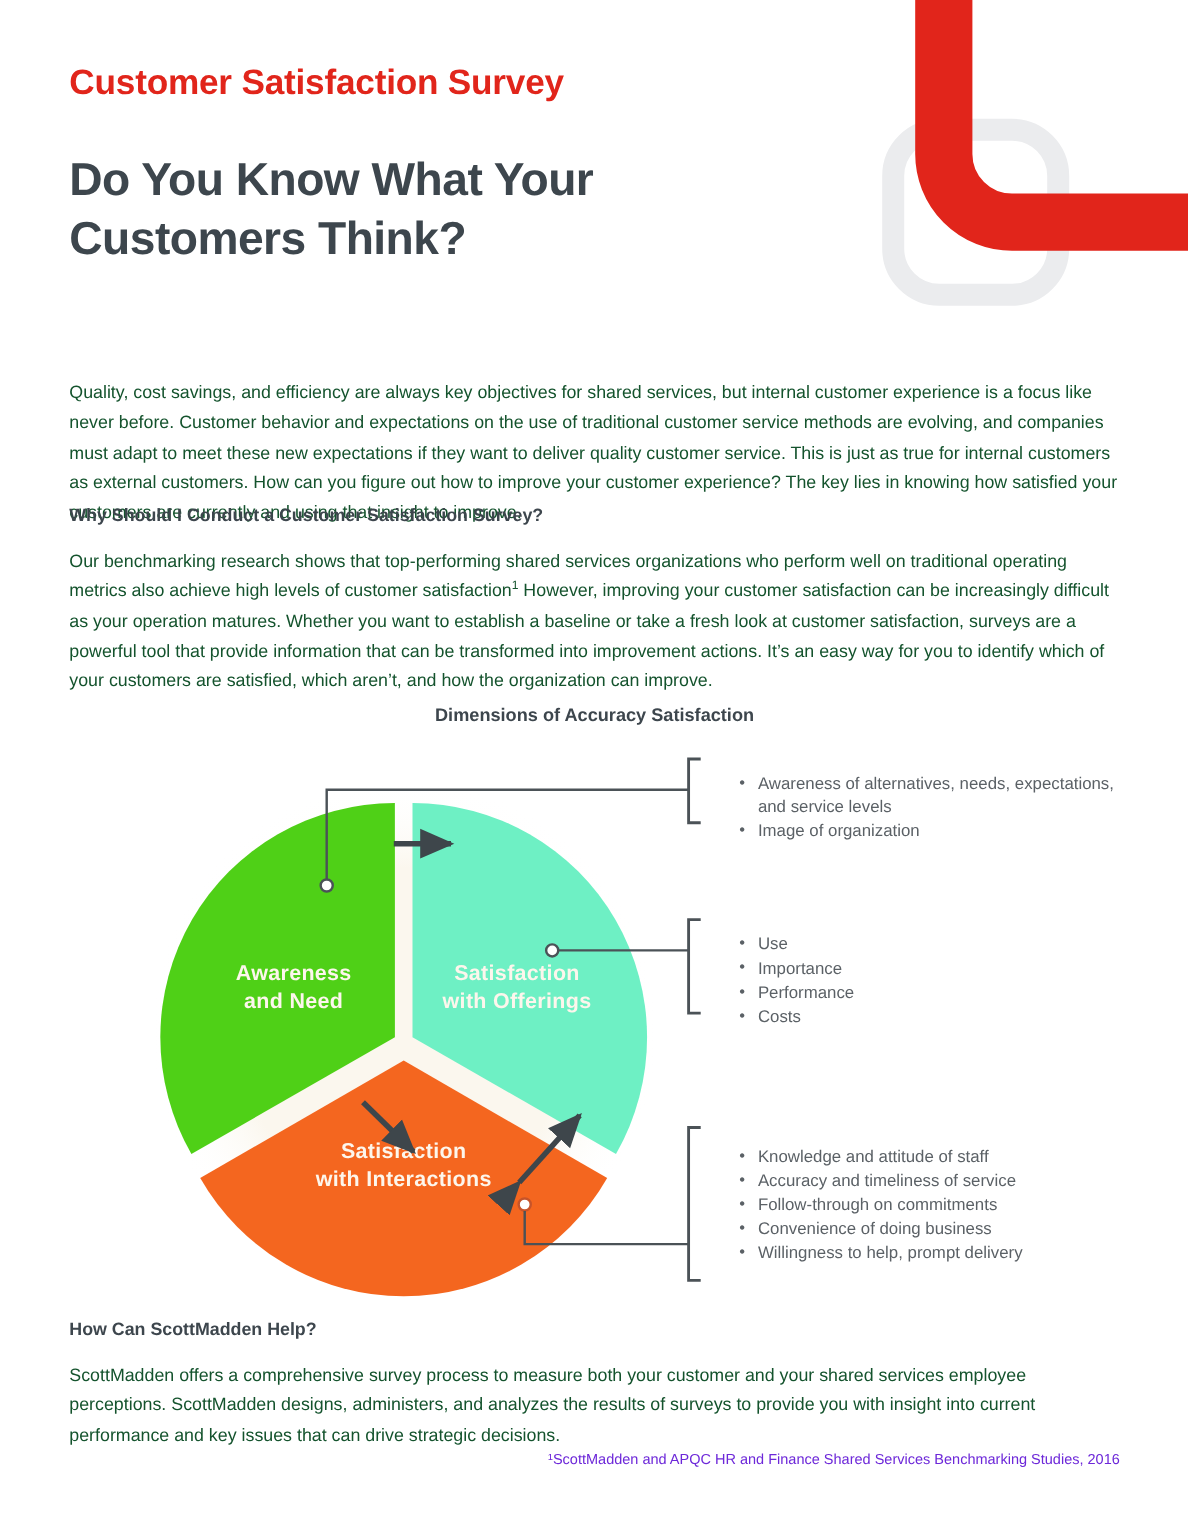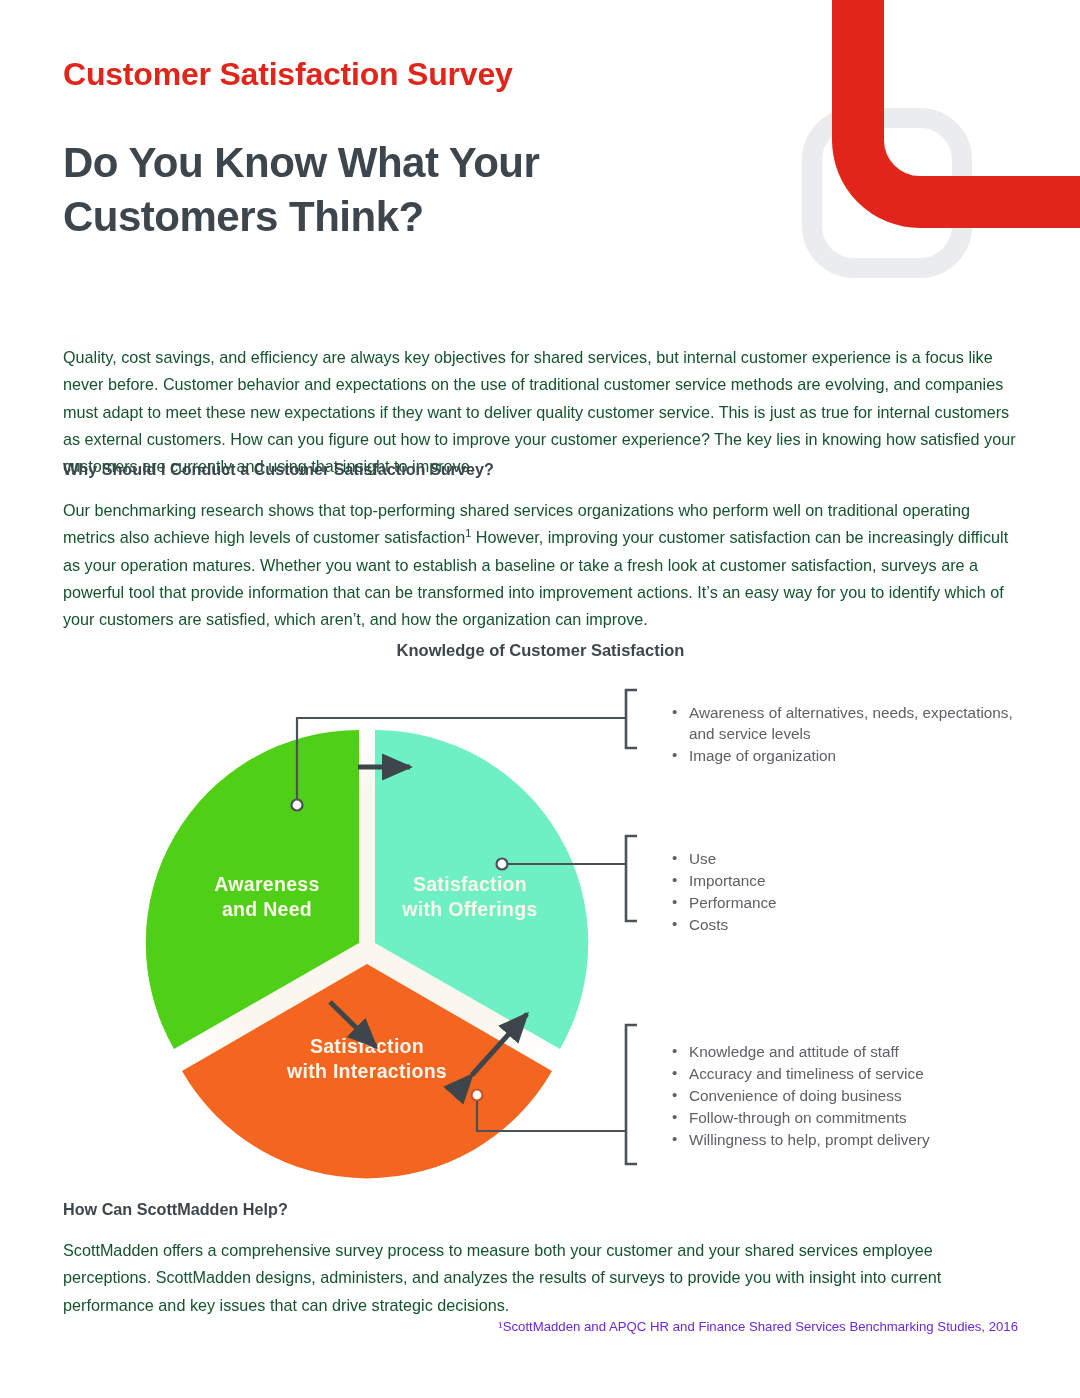--- a/index.html
+++ b/index.html
@@ -149,21 +149,21 @@
   <div id="eyebrow">Customer Satisfaction Survey</div>
   <h1 id="headline">Do You Know What Your Customers Think?</h1>
 
   <p class="para" id="intro-para">Quality, cost savings, and efficiency are always key objectives for shared services, but internal customer experience is a focus like never before. Customer behavior and expectations on the use of traditional customer service methods are evolving, and companies must adapt to meet these new expectations if they want to deliver quality customer service. This is just as true for internal customers as external customers. How can you figure out how to improve your customer experience? The key lies in knowing how satisfied your customers are currently and using that insight to improve.</p>
 
   <div class="sub-head" id="why-head">Why Should I Conduct a Customer Satisfaction Survey?</div>
   <p class="para" id="why-para">
     <span>Our benchmarking research shows that top-performing shared services organizations who perform well on traditional operating metrics also achieve high levels of customer satisfaction</span><sup class="fn">1</sup><span> However, improving your customer satisfaction can be increasingly difficult as your operation matures. Whether you want to establish a baseline or take a fresh look at customer satisfaction, surveys are a powerful tool that provide information that can be transformed into improvement actions. It’s an easy way for you to identify which of your customers are satisfied, which aren’t, and how the organization can improve.</span>
   </p>
 
-  <div id="diagram-title">Knowledge of Customer Satisfaction</div>
+  <div id="diagram-title">Dimensions of Accuracy Satisfaction</div>
 
   <svg id="diagram" viewBox="0 0 900 510" width="900" height="510">
 
     <defs>
       <radialGradient id="halo" cx="50%" cy="50%" r="50%">
         <stop offset="65%" stop-color="#fbf7ee" stop-opacity="1"></stop>
         <stop offset="100%" stop-color="#ffffff" stop-opacity="0"></stop>
       </radialGradient>
       <marker id="arrowhead" markerWidth="7" markerHeight="7" refX="5.6" refY="3.1" orient="auto">
         <path d="M0,0.4 L6.2,3.1 L0,5.8 Z" fill="#3e464b"></path>
@@ -226,22 +226,22 @@
       <li>Importance</li>
       <li>Performance</li>
       <li>Costs</li>
     </ul>
   </div>
 
   <div class="callout" id="callout-3">
     <ul>
       <li>Knowledge and attitude of staff</li>
       <li>Accuracy and timeliness of service</li>
+      <li>Follow-through on commitments</li>
       <li>Convenience of doing business</li>
-      <li>Follow-through on commitments</li>
       <li>Willingness to help, prompt delivery</li>
     </ul>
   </div>
 
   <div class="sub-head" id="help-head">How Can ScottMadden Help?</div>
   <p class="para" id="help-para">ScottMadden offers a comprehensive survey process to measure both your customer and your shared services employee perceptions.  ScottMadden designs, administers, and analyzes the results of surveys to provide you with insight into current performance and key issues that can drive strategic decisions.</p>
 
   <div id="footnote">¹ScottMadden and APQC HR and Finance Shared Services Benchmarking Studies, 2016</div>
 
 </div>

